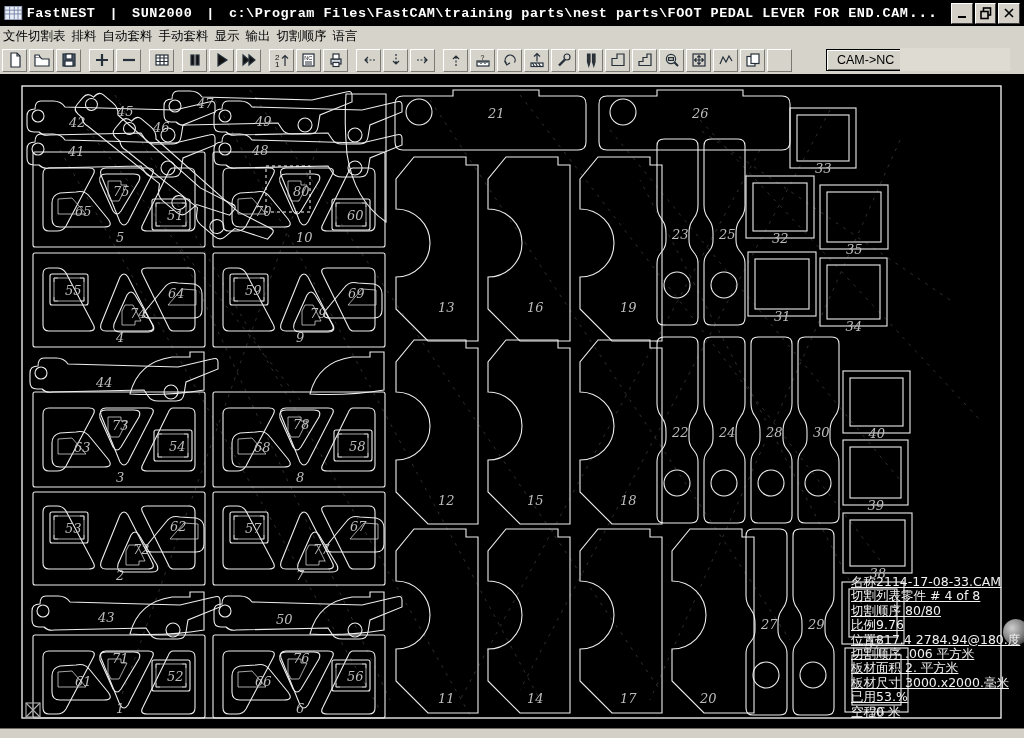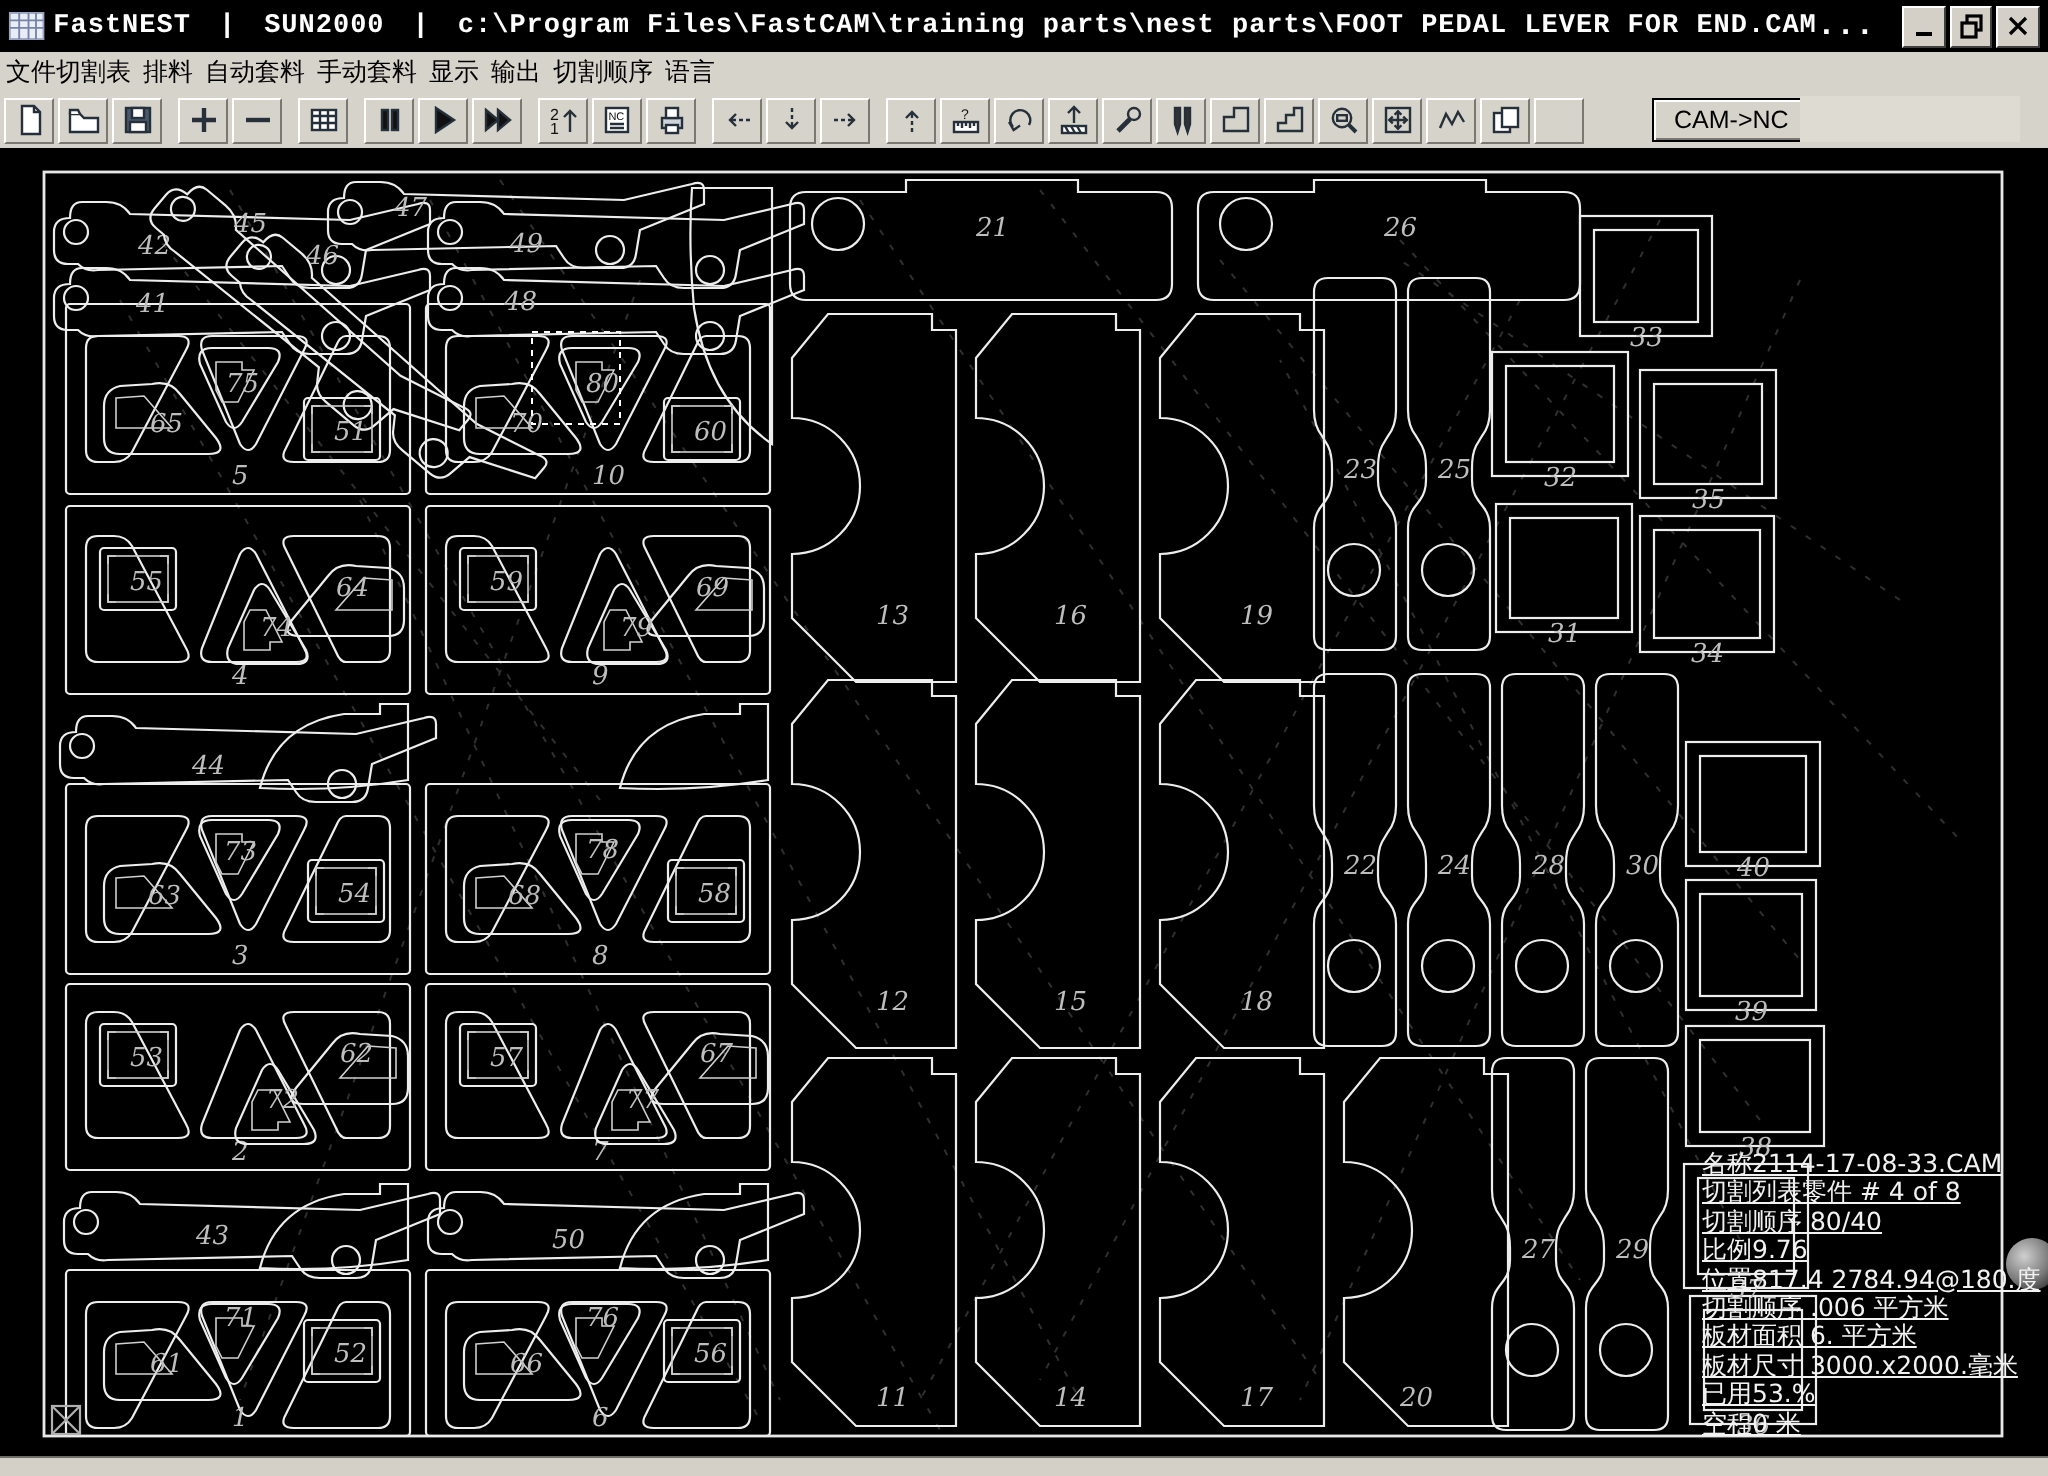--- a/index.html
+++ b/index.html
@@ -770,25 +770,25 @@
           <g class="part">
             <rect x="26" y="703" width="14" height="14" stroke="#b0b0b0"></rect>
             <path d="M26,703 l14,14 M40,703 l-14,14" stroke="#b0b0b0"></path>
           </g>
           <circle cx="1016" cy="632" r="13" fill="url(#g-sph)" stroke="none"></circle>
         </g>
     </svg>
     <div id="status-panel">
         <div>名称2114-17-08-33.CAM</div>
         <div>切割列表零件  # 4 of  8</div>
-        <div>切割顺序 80/40</div>
+        <div>切割顺序 80/80</div>
         <div>比例9.76</div>
         <div>位置817.4 2784.94@180.度</div>
         <div>切割顺序  .006 平方米</div>
-        <div>板材面积 6. 平方米</div>
+        <div>板材面积 2. 平方米</div>
         <div>板材尺寸  3000.x2000.毫米</div>
         <div>已用53.%</div>
         <div>空程0 米</div>
       </div>
   </div>
 
   <div id="bottom-strip"></div>
 </div>
 
 </body></html>

